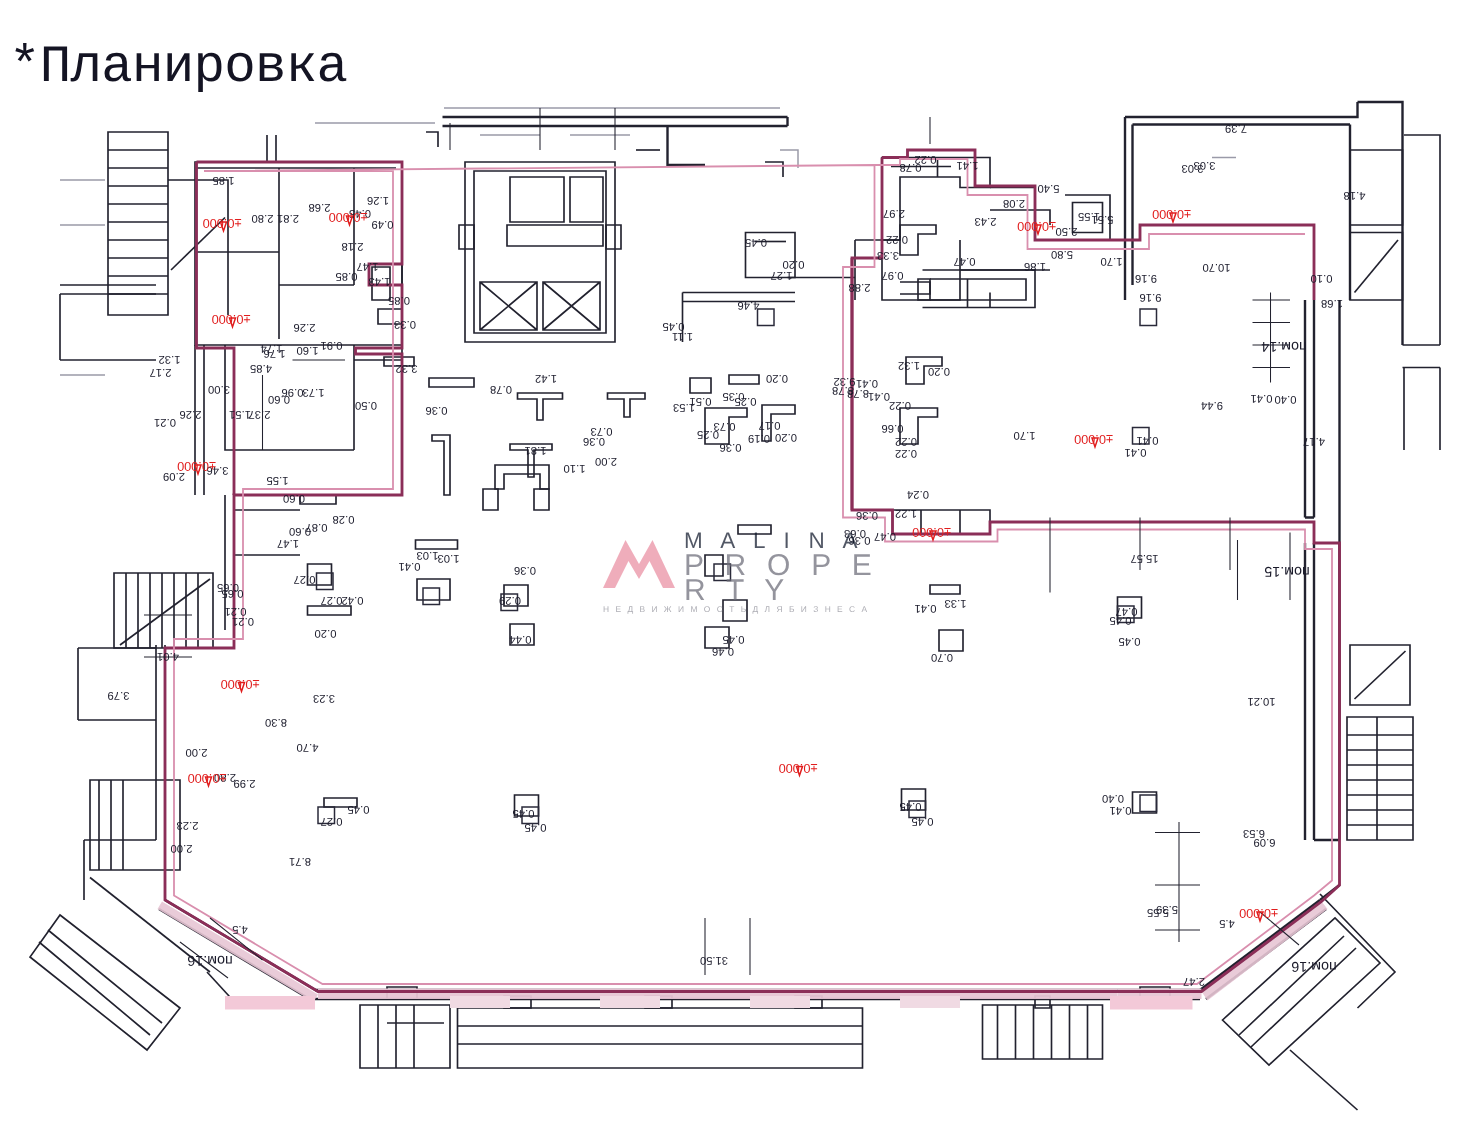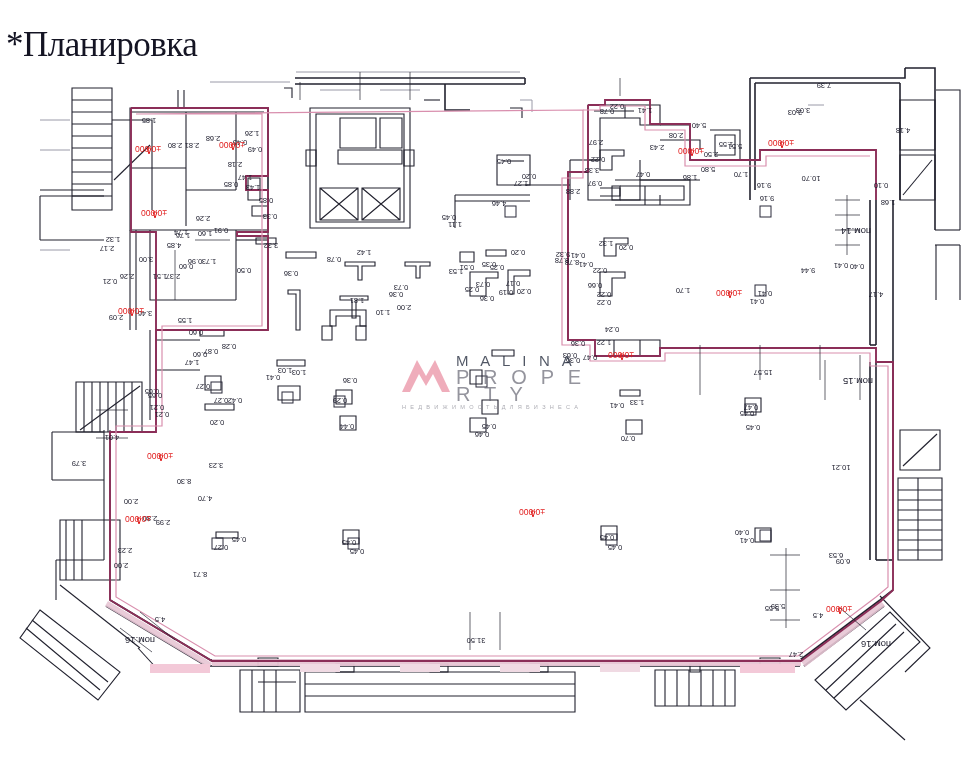--- a/index.html
+++ b/index.html
@@ -6,21 +6,21 @@
   html,body{margin:0;padding:0;background:#ffffff;}
   body{
     width:977px;height:761px;overflow:hidden;position:relative;
     font-family:"Liberation Sans","DejaVu Sans",sans-serif;
     color:#1b1b29;
   }
   #page-title{
     position:absolute;left:6px;top:26px;
     font-size:35px;line-height:38px;font-weight:400;
     letter-spacing:-0.5px;color:#141423;white-space:nowrap;
-    font-family:Liberation Serif, serif;
+    font-family:Liberation Mono, monospace;
   }
   #plan-stage{position:absolute;left:0;top:0;width:977px;height:761px;}
   #plan-svg{display:block;width:977px;height:761px;}
 
   
   #watermark{
     position:absolute;left:400px;top:352px;width:200px;height:56px;
     pointer-events:none;opacity:.72;
   }
   #wm-mark{position:absolute;left:0px;top:2px;width:52px;height:40px;}

